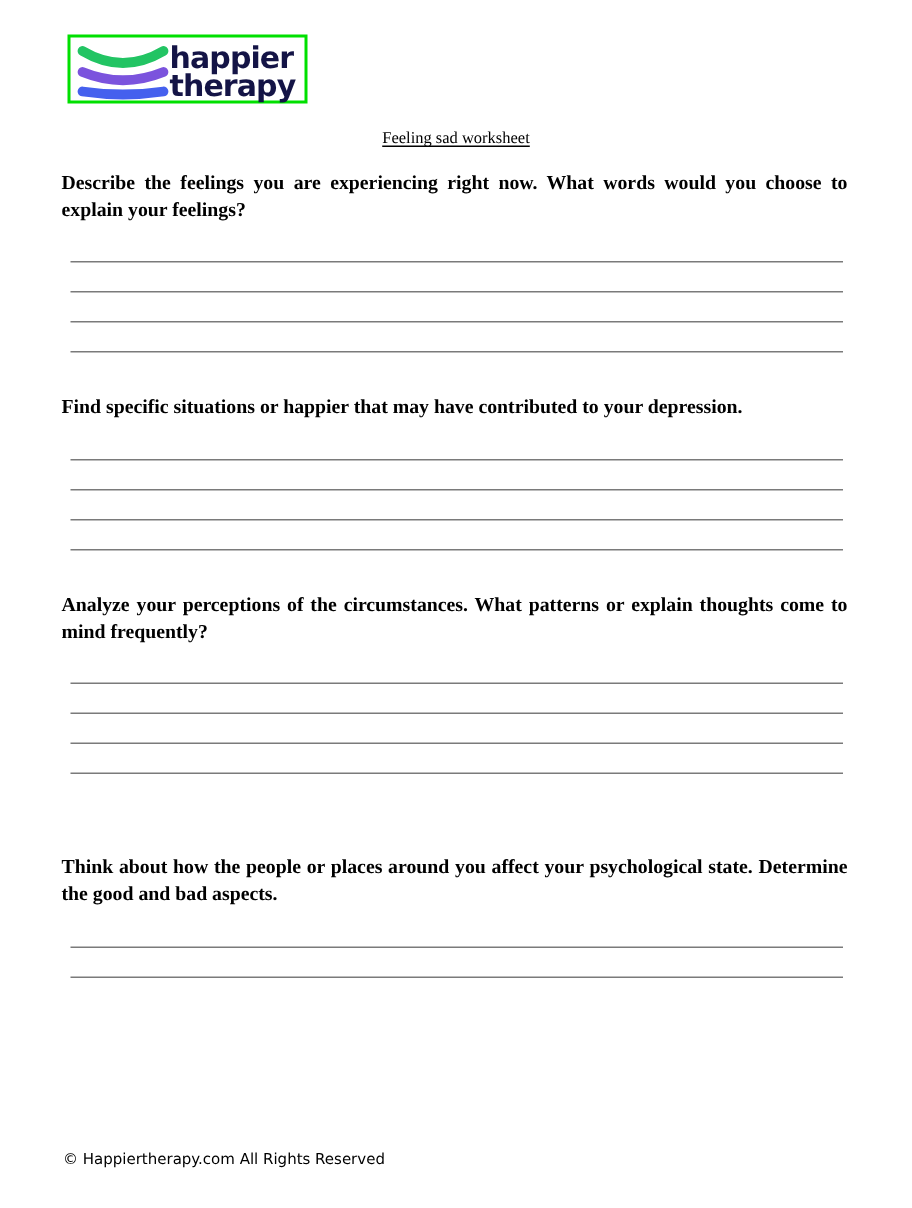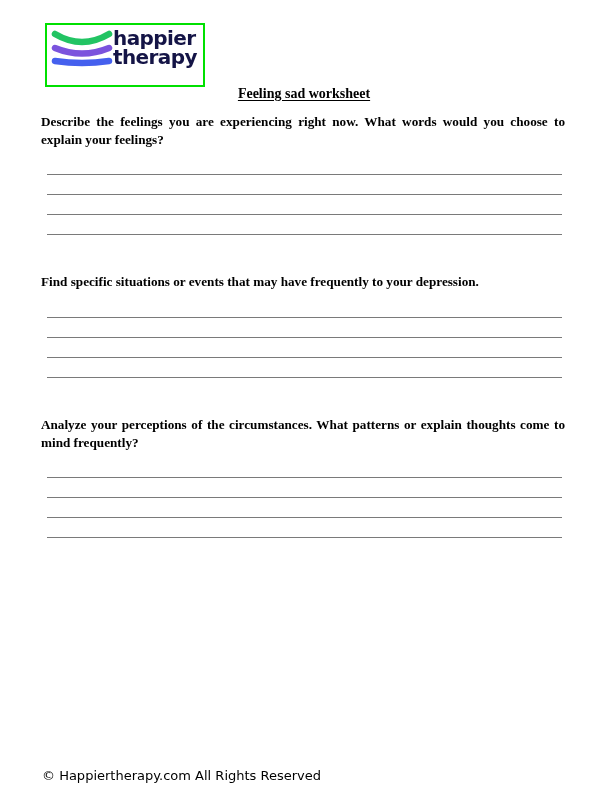--- a/index.html
+++ b/index.html
@@ -20,21 +20,21 @@
     inset: 0;
     background: #ffffff;
   }
 
   
   .logo-box {
     position: absolute;
     left: 45px;
     top: 23px;
     width: 160px;
-    height: 64px;
+    height: 46px;
     border: 2px solid #00e000;
     box-sizing: border-box;
     background: #ffffff;
   }
   .logo-inner {
     position: relative;
     width: 100%;
     height: 100%;
   }
   .logo-marks {
@@ -65,37 +65,37 @@
     white-space: nowrap;
   }
 
   
   .doc-title {
     position: absolute;
     left: 0;
     right: 0;
     top: 86px;
     text-align: center;
-    font-size: 14px;
-    font-weight: bold;
+    font-size: 11px;
+    font-weight: normal;
     color: #000000;
   }
   .doc-title span {
     text-decoration: underline;
     text-underline-offset: 2px;
   }
 
   
   .content {
     position: absolute;
     left: 41px;
     top: 113px;
     width: 524px;
   }
-  .qa-block { margin-bottom: 12px; }
+  .qa-block { margin-bottom: 1px; }
 
   .question {
     font-size: 13.2px;
     font-weight: bold;
     color: #000000;
     text-align: justify;
     text-justify: inter-word;
     line-height: 1.38;
     margin: 0 0 6px 0;
   }
@@ -110,21 +110,21 @@
     width: 515px;
   }
   .gap-md { height: 26px; }
 
   
   .footer {
     position: absolute;
     left: 42px;
     top: 768px;
     font-family: "DejaVu Sans", "Liberation Sans", sans-serif;
-    font-size: 13px;
+    font-size: 10px;
     color: #000000;
   }
 </style>
 </head>
 <body>
 
 <div class="page">
 
   <div class="logo-box">
     <div class="logo-inner">
@@ -154,21 +154,21 @@
         <div class="answer-line"></div>
         <div class="answer-line"></div>
         <div class="answer-line"></div>
         <div class="answer-line"></div>
       </div>
     </div>
 
     <div class="gap-md"></div>
 
     <div class="qa-block">
-      <p class="question">Find specific situations or events that may have frequently to your depression.</p>
+      <p class="question">Find specific situations or happier that may have contributed to your depression.</p>
       <div class="lines">
         <div class="answer-line"></div>
         <div class="answer-line"></div>
         <div class="answer-line"></div>
         <div class="answer-line"></div>
       </div>
     </div>
 
     <div class="gap-md"></div>
 
@@ -180,18 +180,25 @@
         <div class="answer-line"></div>
         <div class="answer-line"></div>
       </div>
     </div>
 
     <div class="gap-md"></div>
 
 
     <div class="gap-md"></div>
 
+    <div class="qa-block">
+      <p class="question">Think about how the people or places around you affect your psychological state. Determine the good and bad aspects.</p>
+      <div class="lines">
+        <div class="answer-line"></div>
+        <div class="answer-line"></div>
+      </div>
+    </div>
 
   </div>
 
   <div class="footer">© Happiertherapy.com All Rights Reserved</div>
 
 </div>
 
 </body></html>

